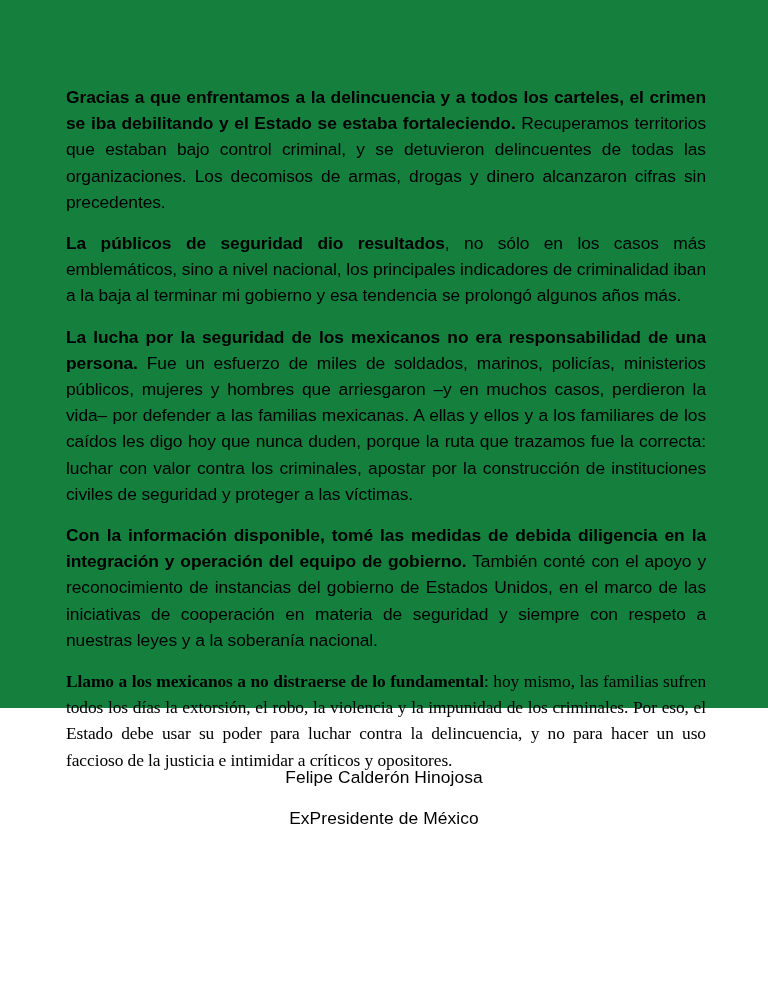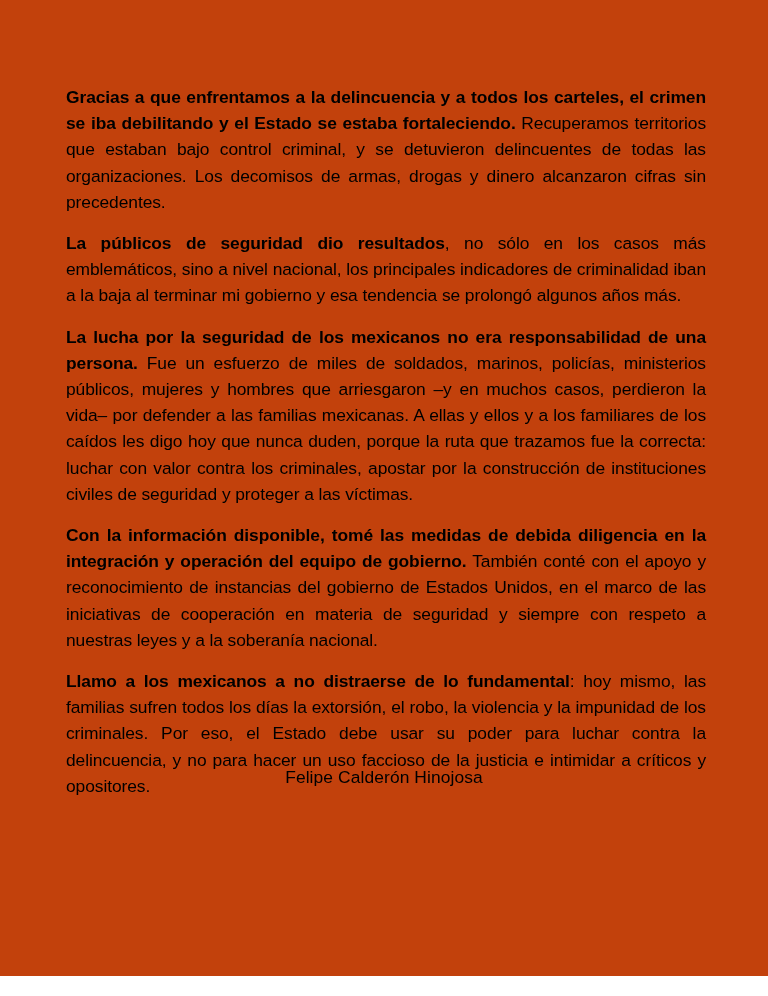--- a/index.html
+++ b/index.html
@@ -12,42 +12,43 @@
     width: 768px;
     height: 996px;
     overflow: hidden;
     font-family: "Liberation Sans", sans-serif;
     color: #000000;
     -webkit-font-smoothing: antialiased;
   }
   .page {
     position: relative;
     width: 768px;
-    height: 976px;
-    background: #c2410c;
+    height: 708px;
+    background: #15803d;
     box-sizing: border-box;
   }
   .content {
     position: absolute;
     left: 66px;
     top: 84px;
     width: 640px;
   }
   .para {
     margin: 0 0 15px 0;
     font-size: 17.4px;
     line-height: 26.2px;
     text-align: justify;
     text-justify: inter-word;
     letter-spacing: -0.08px;
     word-spacing: 0px;
     hyphens: none;
   }
   .para:last-of-type {
     margin-bottom: 0;
+    font-family: Liberation Serif, serif;
   }
   .lead {
     font-weight: bold;
   }
   .signature {
     position: absolute;
     left: 0;
     top: 764px;
     width: 768px;
     text-align: center;
@@ -75,15 +76,16 @@
     <p class="para"><span class="lead">La lucha por la seguridad de los mexicanos no era responsabilidad de una persona.</span><span> Fue un esfuerzo de miles de soldados, marinos, policías, ministerios públicos, mujeres y hombres que arriesgaron –y en muchos casos, perdieron la vida– por defender a las familias mexicanas. A ellas y ellos y a los familiares de los caídos les digo hoy que nunca duden, porque la ruta que trazamos fue la correcta: luchar con valor contra los criminales, apostar por la construcción de instituciones civiles de seguridad y proteger a las víctimas.</span></p>
 
     <p class="para"><span class="lead">Con la información disponible, tomé las medidas de debida diligencia en la integración y operación del equipo de gobierno.</span><span> También conté con el apoyo y reconocimiento de instancias del gobierno de Estados Unidos, en el marco de las iniciativas de cooperación en materia de seguridad y siempre con respeto a nuestras leyes y a la soberanía nacional.</span></p>
 
     <p class="para"><span class="lead">Llamo a los mexicanos a no distraerse de lo fundamental</span><span>: hoy mismo, las familias sufren todos los días la extorsión, el robo, la violencia y la impunidad de los criminales. Por eso, el Estado debe usar su poder para luchar contra la delincuencia, y no para hacer un uso faccioso de la justicia e intimidar a críticos y opositores.</span></p>
 
   </div>
 
   <div class="signature">
     <div class="sig-line sig-name">Felipe Calderón Hinojosa</div>
+    <div class="sig-line sig-title">ExPresidente de México</div>
   </div>
 
 </div>
 
 </body></html>

